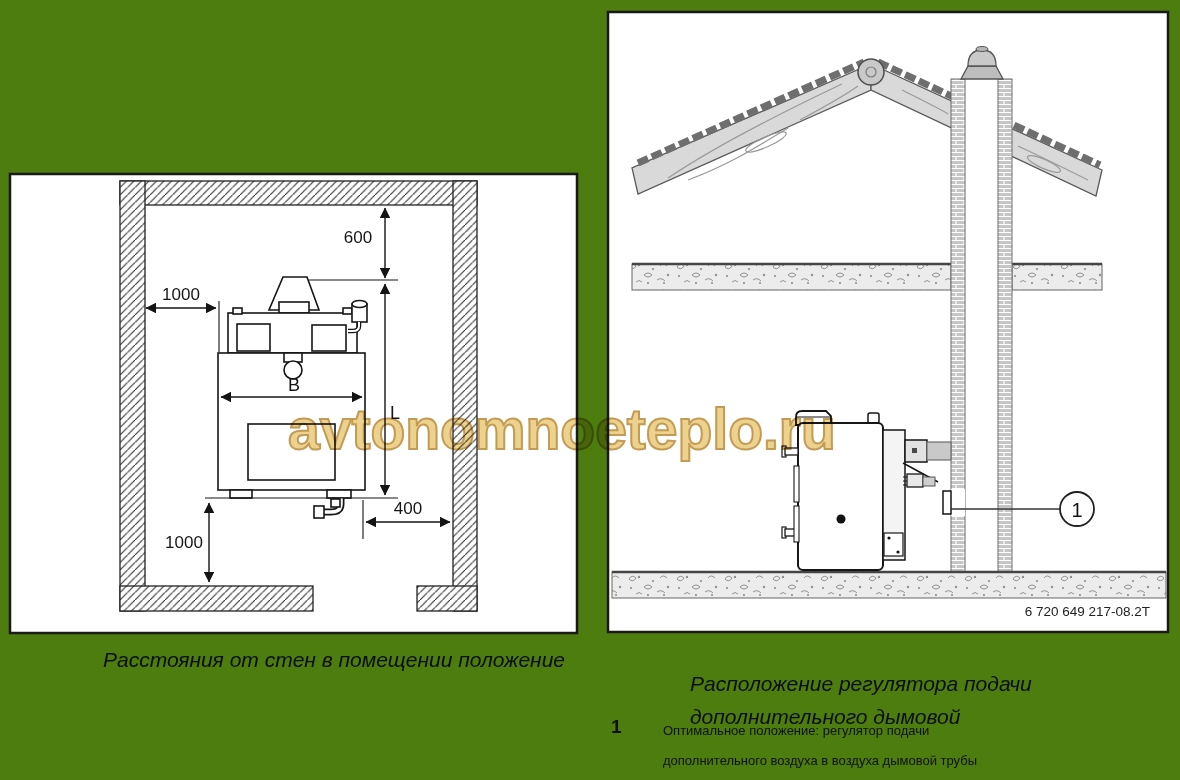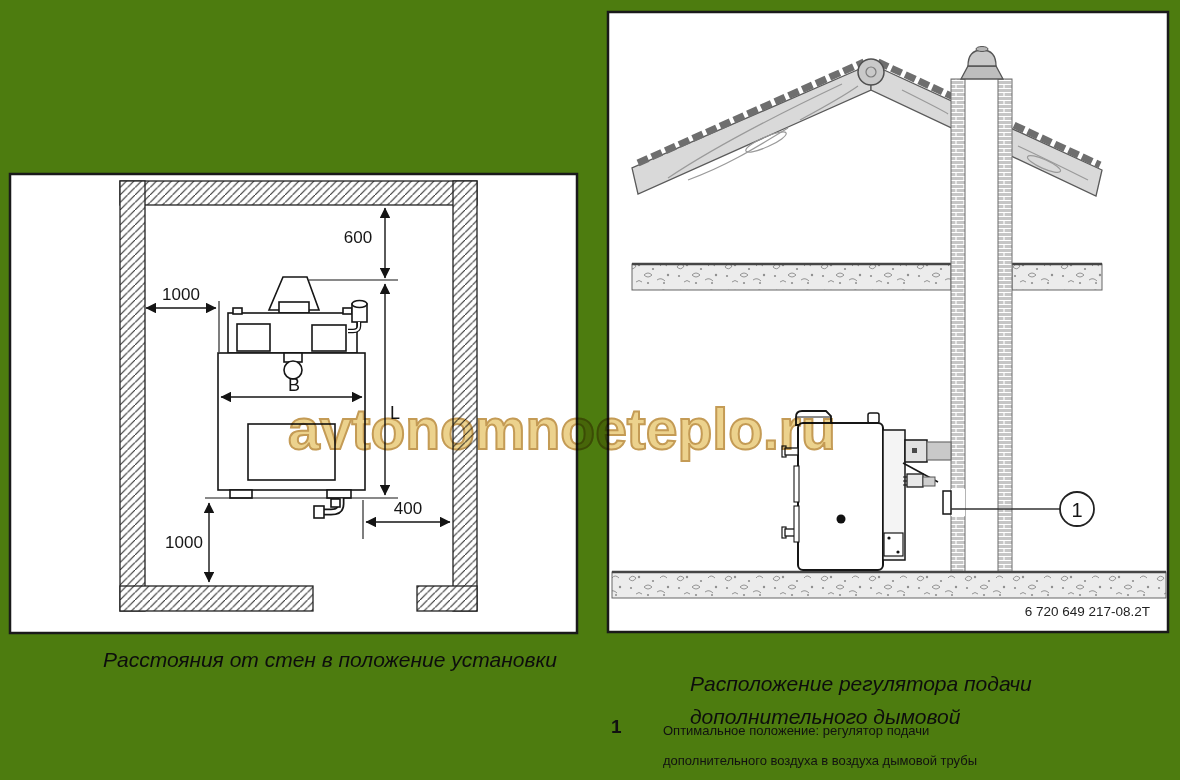--- a/index.html
+++ b/index.html
@@ -200,21 +200,21 @@
       <text x="1077" y="516.5" text-anchor="middle" class="callouttext">1</text>
     </g>
 
     <text x="1150" y="616" text-anchor="end" class="codetext">6 720 649 217-08.2T</text>
   </g>
 </svg>
 
 <div class="watermark">avtonomnoeteplo.ru</div>
 
 <div class="caption caption-left">
-  <div>Расстояния от стен в положение установки</div>
+  <div>Расстояния от стен в помещении положение</div>
 </div>
 <div class="caption caption-right">
   <div>Расположение регулятора подачи</div>
   <div>дополнительного дымовой</div>
 </div>
 
 <div class="legend-num">1</div>
 <div class="legend-text">
   <div>Оптимальное положение: регулятор подачи</div>
   <div>дополнительного воздуха в воздуха дымовой трубы</div>

